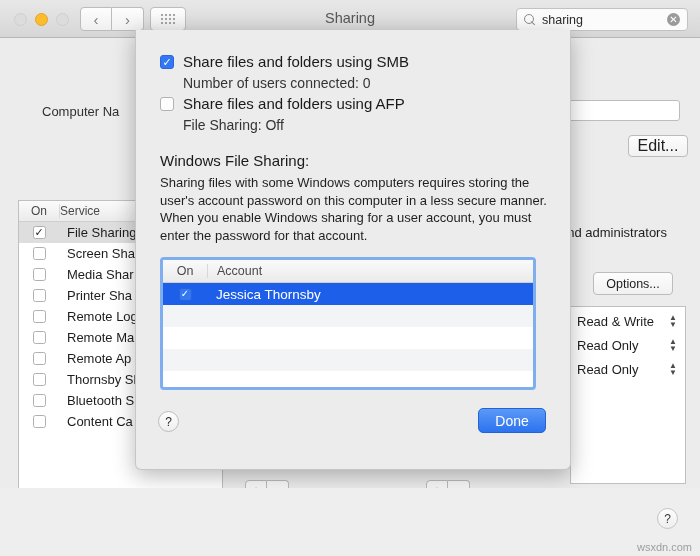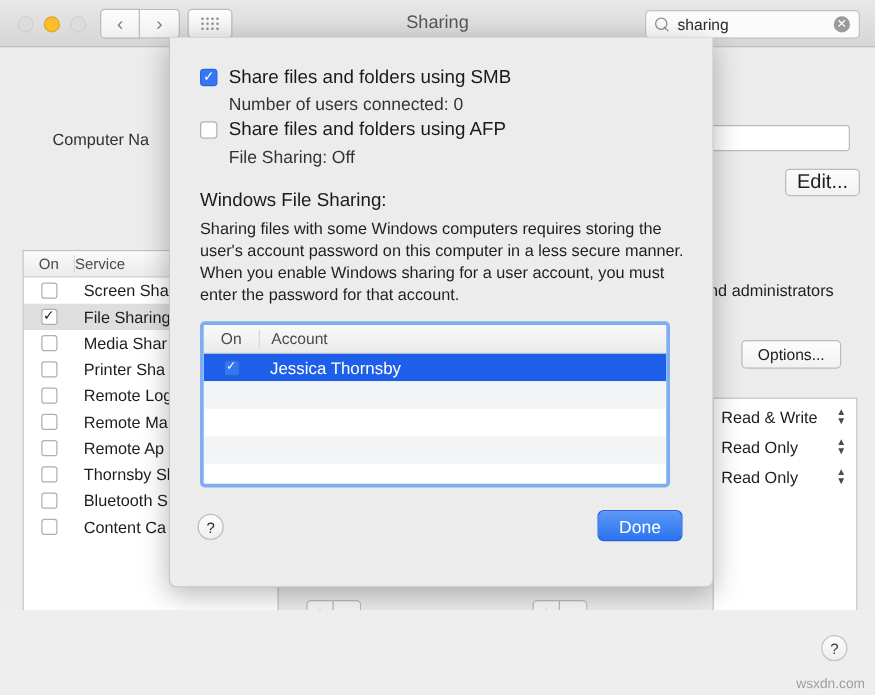--- a/index.html
+++ b/index.html
@@ -171,21 +171,21 @@
     position: absolute; left: 593px; top: 234px;
     width: 80px; height: 23px;
     background: linear-gradient(to bottom,#fdfdfd,#f1f1f1);
     border: 1px solid #bcbcbc; border-radius: 4px;
     font-size: 12.5px; color: #1d1d1d;
     display: flex; align-items: center; justify-content: center;
   }
 
   
   #perm-table {
-    position: absolute; left: 570px; top: 280px;
+    position: absolute; left: 570px; top: 268px;
     width: 116px; height: 178px;
     background: #fff; border: 1px solid #c0c0c0;
     overflow: hidden;
   }
   .perm-row {
     height: 20px; margin-top: 4px;
     display: flex; align-items: center; justify-content: space-between;
     padding: 0 8px 0 6px;
     font-size: 13px; color: #1d1d1d; white-space: nowrap;
   }
@@ -373,31 +373,31 @@
       <div id="cname-label">Computer Na</div>
       <div id="cname-field"></div>
       <div id="edit-btn">Edit...</div>
 
       <div id="services">
         <div id="svc-head">
           <div class="c-on">On</div>
           <div class="c-sv">Service</div>
         </div>
         <div id="svc-rows">
+            <div class="svc-row sel">
+              <div class="c-on">
+                <span class="cbx on-plain"></span>
+              </div>
+              <div class="c-sv">File Sharing</div>
+            </div>
             <div class="svc-row">
               <div class="c-on">
                 <span class="cbx"></span>
               </div>
               <div class="c-sv">Screen Sha</div>
-            </div>
-            <div class="svc-row sel">
-              <div class="c-on">
-                <span class="cbx on-plain"></span>
-              </div>
-              <div class="c-sv">File Sharing</div>
             </div>
             <div class="svc-row">
               <div class="c-on">
                 <span class="cbx"></span>
               </div>
               <div class="c-sv">Media Shar</div>
             </div>
             <div class="svc-row">
               <div class="c-on">
                 <span class="cbx"></span>

